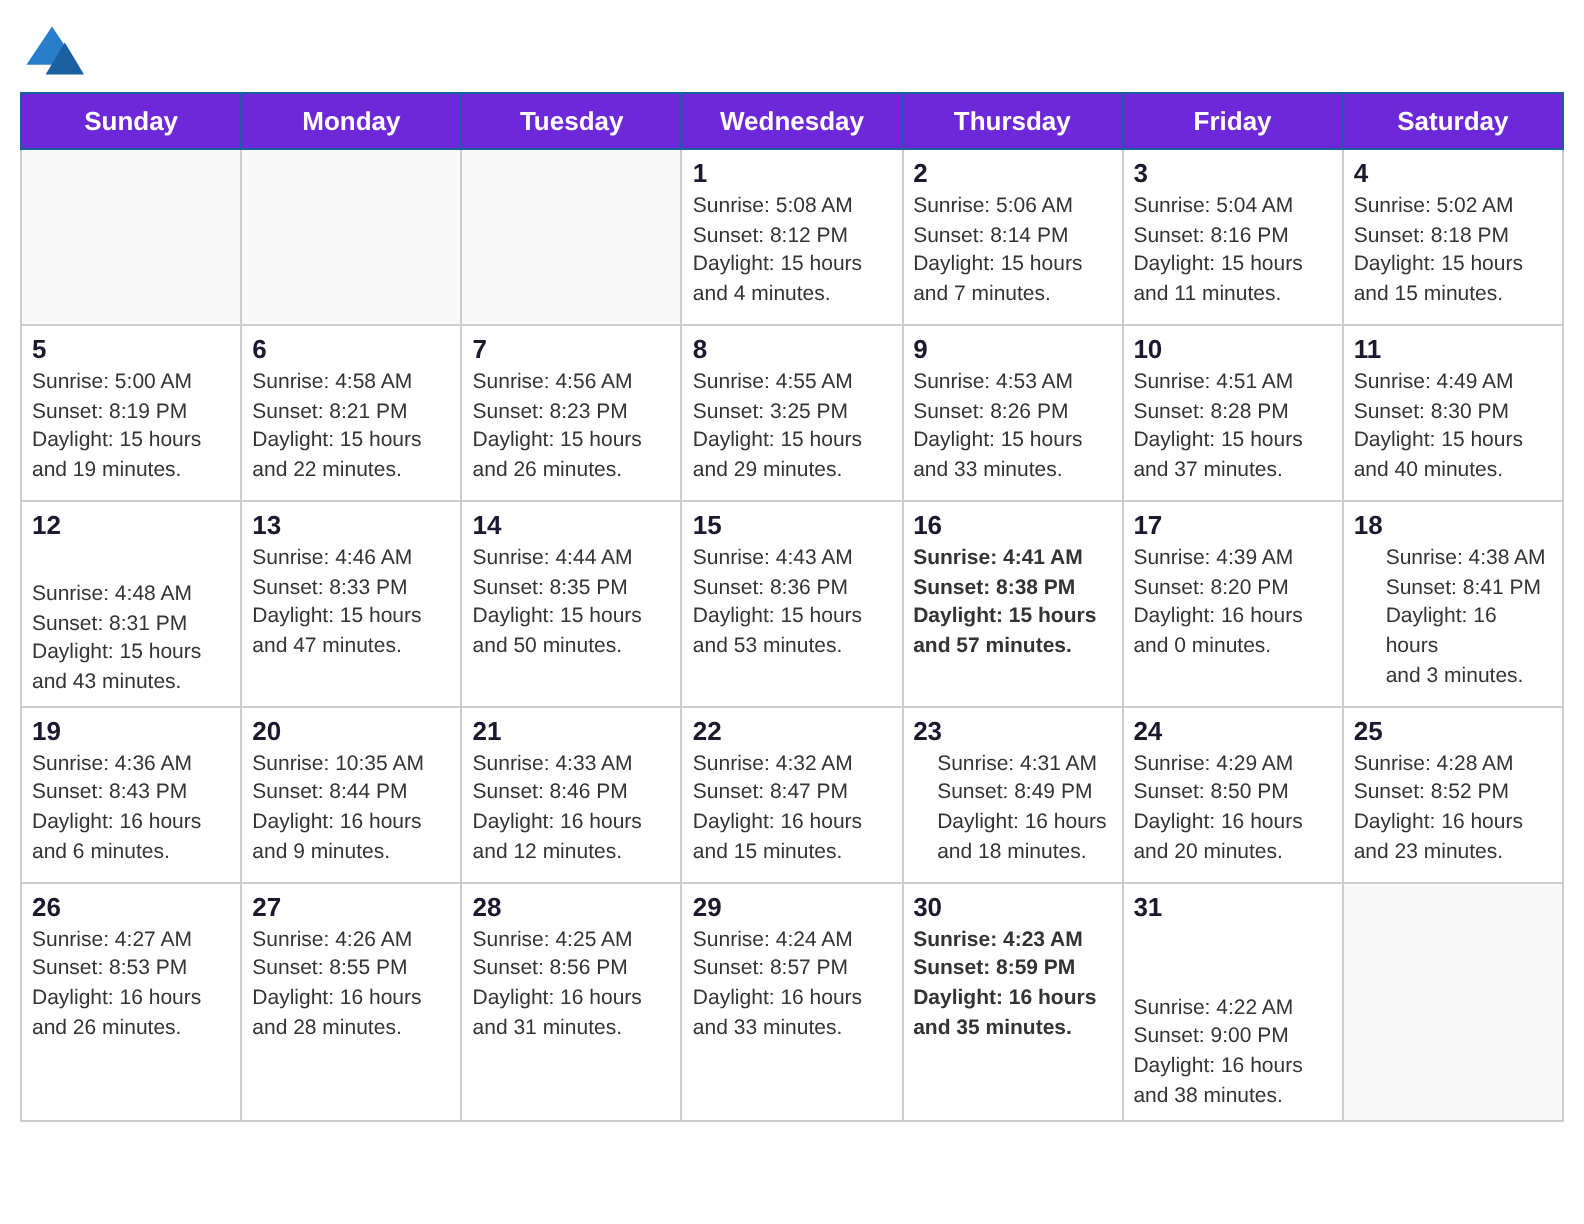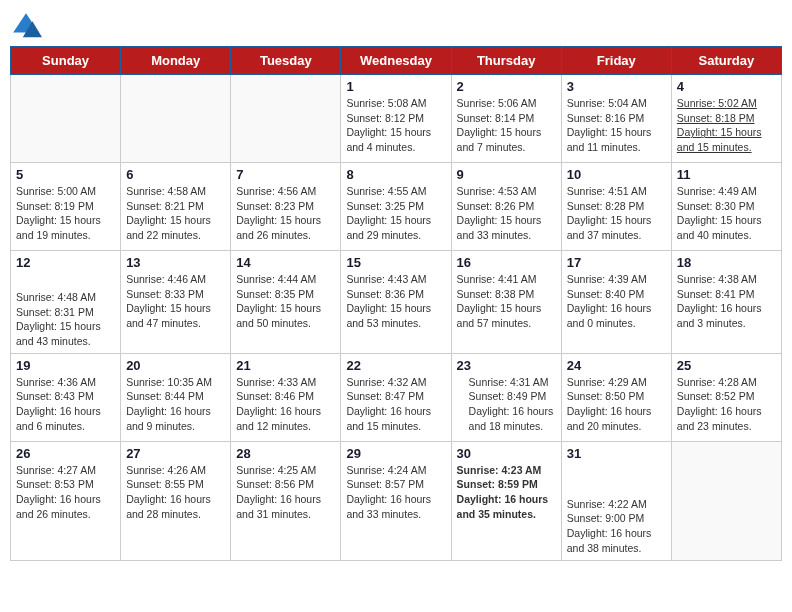--- a/index.html
+++ b/index.html
@@ -45,21 +45,21 @@
       font-size: 14px;
       color: #333;
       font-weight: normal;
     }
     .calendar {
       width: 100%;
       border-collapse: collapse;
       font-size: 11px;
     }
     .calendar th {
-      background: #b91c1c;
+      background: #6d28d9;
       color: #fff;
       text-align: center;
       padding: 6px 4px;
       font-size: 13px;
       font-weight: bold;
       border: 1px solid #1a5fa0;
     }
     .calendar td {
       border: 1px solid #ccc;
       vertical-align: top;
@@ -139,21 +139,21 @@
         </td>
         <td>
           <div class="day-number">3</div>
           <div class="day-info" style="white-space: pre-line;">Sunrise: 5:04 AM
 Sunset: 8:16 PM
 Daylight: 15 hours
 and 11 minutes.</div>
         </td>
         <td>
           <div class="day-number">4</div>
-          <div class="day-info" style="white-space: pre-line; text-decoration: underline;">Sunrise: 5:02 AM
+          <div class="day-info" style="white-space: pre-line;">Sunrise: 5:02 AM
 Sunset: 8:18 PM
 Daylight: 15 hours
 and 15 minutes.</div>
         </td>
       </tr>
       <tr>
         <td>
           <div class="day-number">5</div>
           <div class="day-info" style="white-space: pre-line;">Sunrise: 5:00 AM
 Sunset: 8:19 PM
@@ -227,35 +227,35 @@
         </td>
         <td>
           <div class="day-number">15</div>
           <div class="day-info" style="white-space: pre-line;">Sunrise: 4:43 AM
 Sunset: 8:36 PM
 Daylight: 15 hours
 and 53 minutes.</div>
         </td>
         <td>
           <div class="day-number">16</div>
-          <div class="day-info" style="white-space: pre-line;">Sunrise: 4:41 AM
+          <div class="day-info" style="white-space: pre-line; font-weight: bold;">Sunrise: 4:41 AM
 Sunset: 8:38 PM
 Daylight: 15 hours
 and 57 minutes.</div>
         </td>
         <td>
           <div class="day-number">17</div>
           <div class="day-info" style="white-space: pre-line;">Sunrise: 4:39 AM
-Sunset: 8:40 PM
+Sunset: 8:20 PM
 Daylight: 16 hours
 and 0 minutes.</div>
         </td>
         <td>
           <div class="day-number">18</div>
-          <div class="day-info" style="white-space: pre-line;">Sunrise: 4:38 AM
+          <div class="day-info" style="white-space: pre-line; margin-left: 16px;">Sunrise: 4:38 AM
 Sunset: 8:41 PM
 Daylight: 16 hours
 and 3 minutes.</div>
         </td>
       </tr>
       <tr>
         <td>
           <div class="day-number">19</div>
           <div class="day-info" style="white-space: pre-line;">Sunrise: 4:36 AM
 Sunset: 8:43 PM

